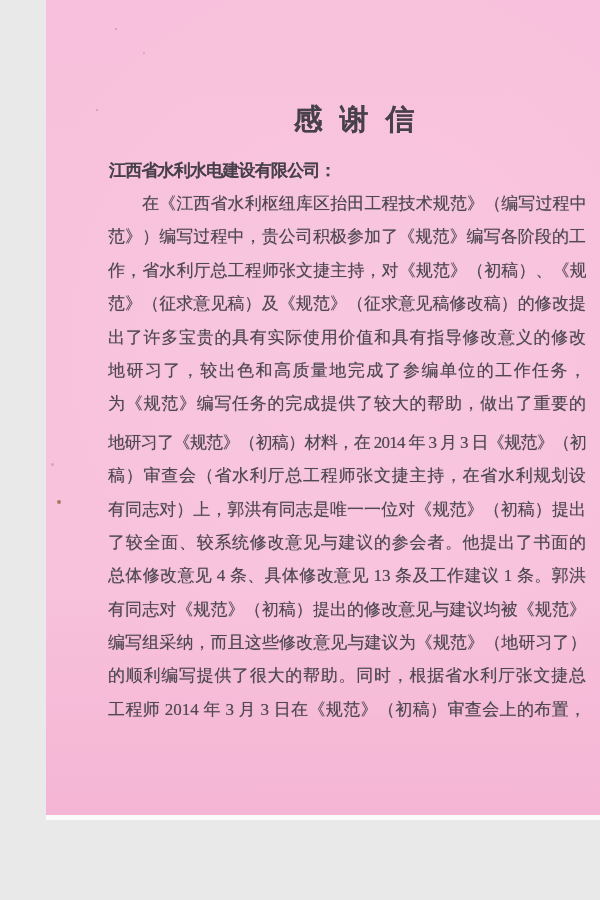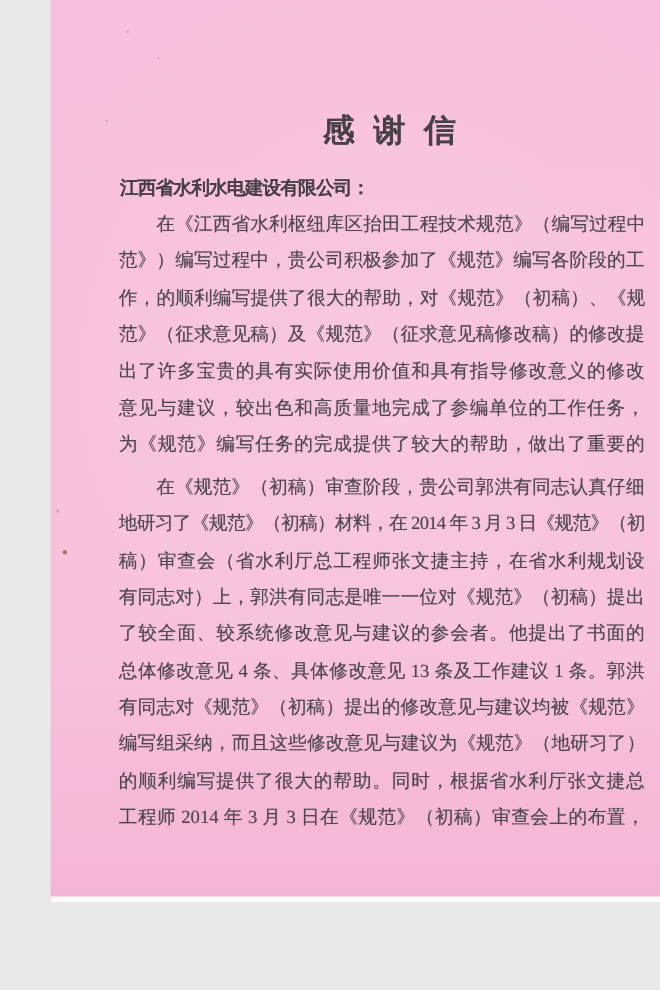--- a/index.html
+++ b/index.html
@@ -72,29 +72,28 @@
 
   <div class="title">感谢信</div>
 
   <div class="salutation">江西省水利水电建设有限公司：</div>
 
   <div class="body">
 
     <div class="para">
       <div class="line j indent tight">在《江西省水利枢纽库区抬田工程技术规范》（编写过程中《规</div>
       <div class="line j">范》）编写过程中，贵公司积极参加了《规范》编写各阶段的工</div>
-      <div class="line j tight">作，的顺利编写提供了很大的帮助，对《规范》（初稿）、《规</div>
+      <div class="line j tight">作，省水利厅总工程师张文捷主持，对《规范》（初稿）、《规</div>
       <div class="line j">范》（征求意见稿）及《规范》（征求意见稿修改稿）的修改提</div>
       <div class="line j">出了许多宝贵的具有实际使用价值和具有指导修改意义的修改</div>
-      <div class="line j">意见与建议，较出色和高质量地完成了参编单位的工作任务，</div>
+      <div class="line j">地研习了，较出色和高质量地完成了参编单位的工作任务，</div>
       <div class="line j">为《规范》编写任务的完成提供了较大的帮助，做出了重要的</div>
     </div>
 
     <div class="para para2">
-      <div class="line j indent">在《规范》（初稿）审查阶段，贵公司郭洪有同志认真仔细</div>
       <div class="line j tight">地研习了《规范》（初稿）材料，在 2014 年 3 月 3 日《规范》（初</div>
       <div class="line j">稿）审查会（省水利厅总工程师张文捷主持，在省水利规划设</div>
       <div class="line j">有同志对）上，郭洪有同志是唯一一位对《规范》（初稿）提出</div>
       <div class="line j">了较全面、较系统修改意见与建议的参会者。他提出了书面的</div>
       <div class="line j">总体修改意见 4 条、具体修改意见 13 条及工作建议 1 条。郭洪</div>
       <div class="line j">有同志对《规范》（初稿）提出的修改意见与建议均被《规范》</div>
       <div class="line j tight">编写组采纳，而且这些修改意见与建议为《规范》（地研习了）</div>
       <div class="line j">的顺利编写提供了很大的帮助。同时，根据省水利厅张文捷总</div>
       <div class="line j">工程师 2014 年 3 月 3 日在《规范》（初稿）审查会上的布置，</div>
     </div>

